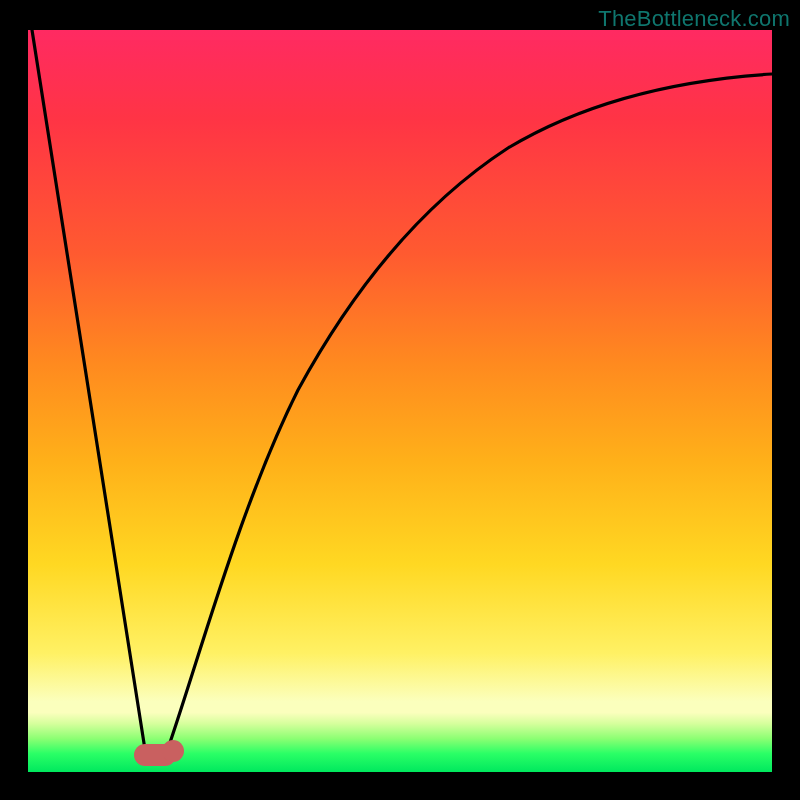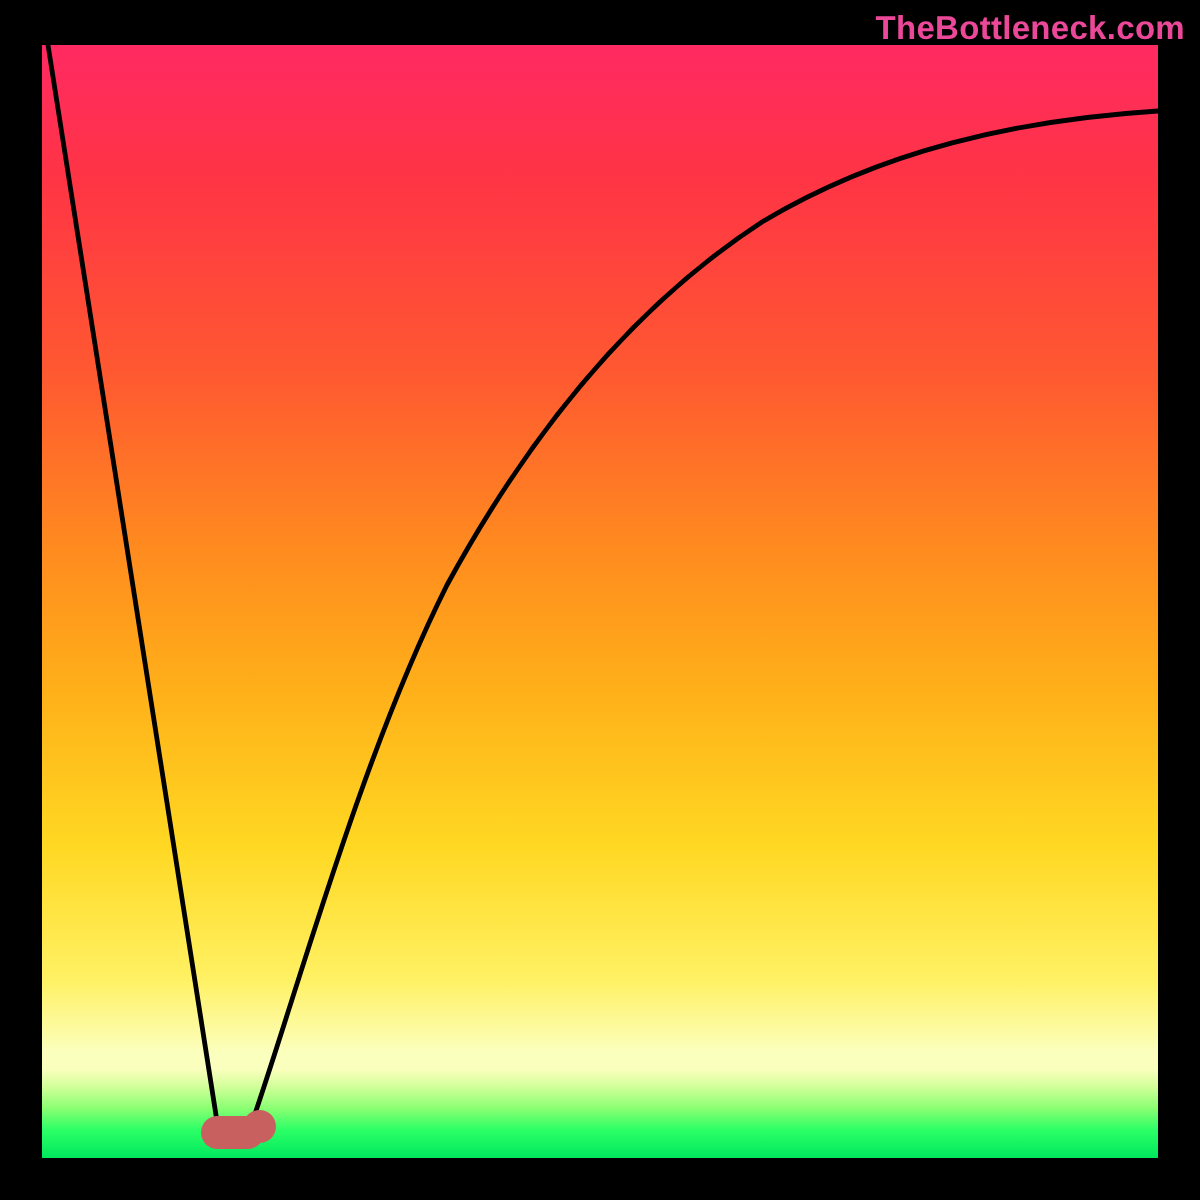--- a/index.html
+++ b/index.html
@@ -8,23 +8,23 @@
     height: 800px;
     background: #000;
     position: relative;
     font-family: Arial, Helvetica, sans-serif;
     overflow: hidden;
   }
   .watermark {
     position: absolute;
     top: 6px;
     right: 10px;
-    color: #ec4899;
+    color: #0f766e;
     font-size: 22px;
-    font-weight: 700;
+    font-weight: 400;
     z-index: 5;
     letter-spacing: 0.2px;
   }
   .plot-frame {
     position: absolute;
     left: 28px;
     top: 30px;
     width: 744px;
     height: 742px;
     background: #000;

